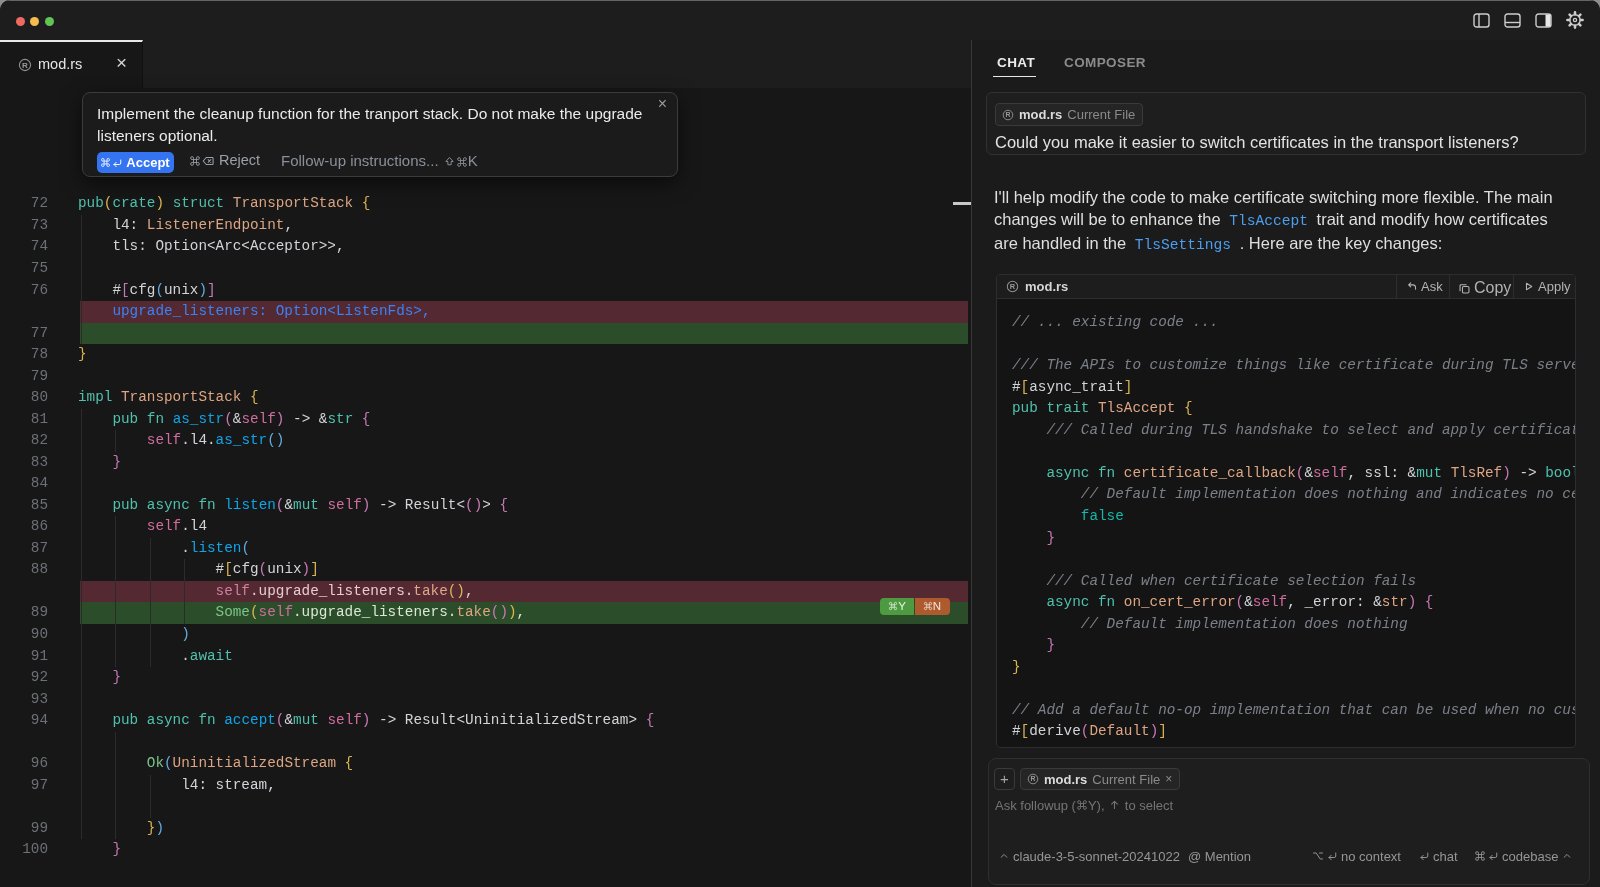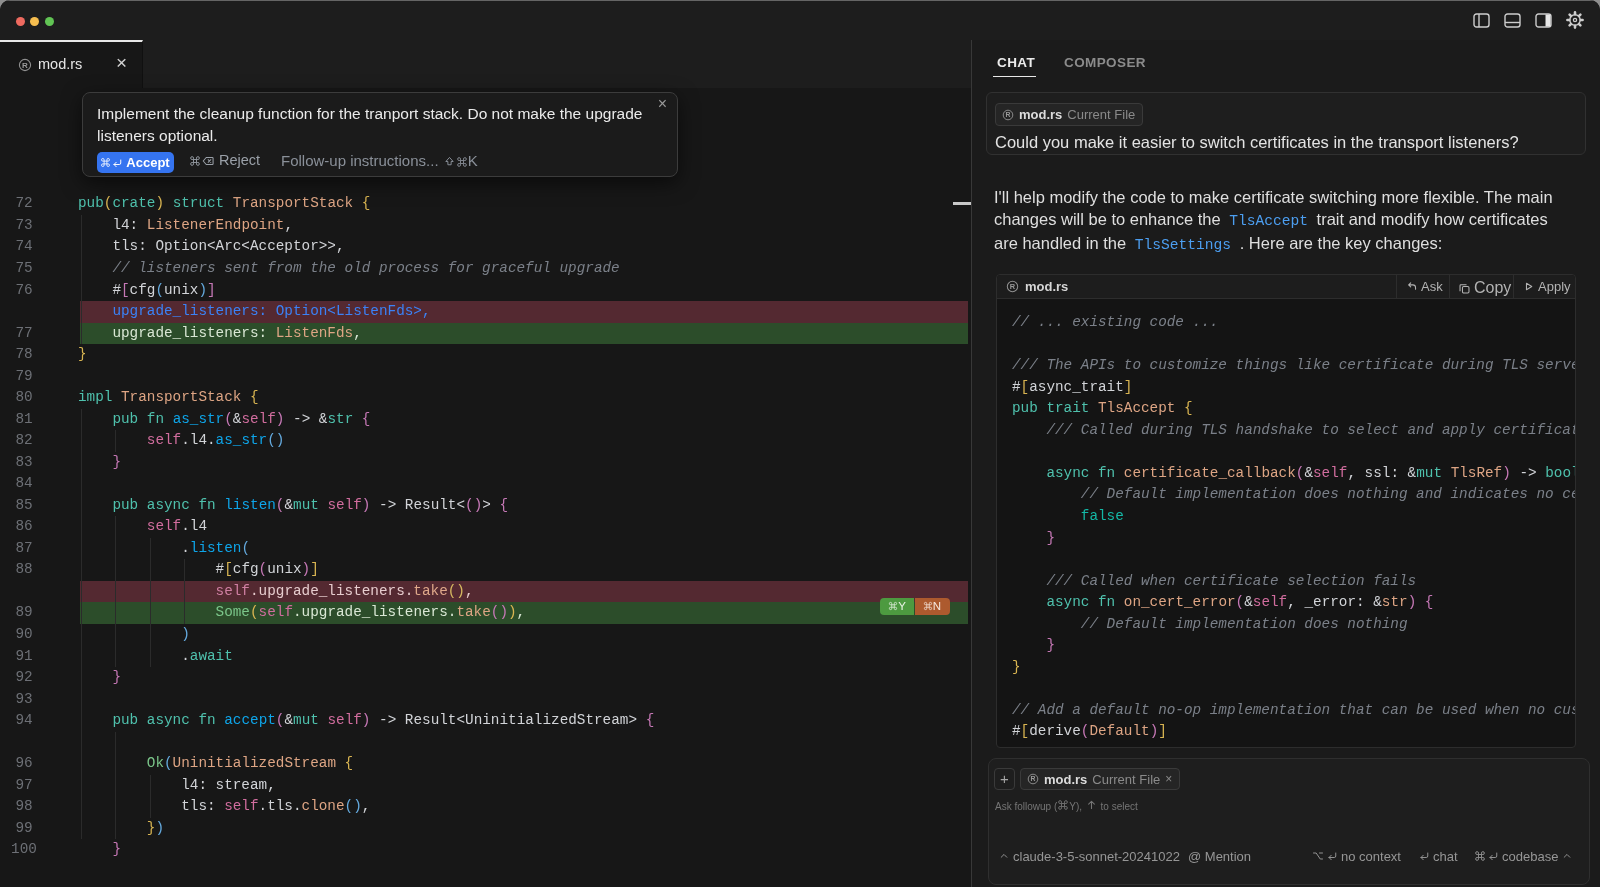--- a/index.html
+++ b/index.html
@@ -6,21 +6,21 @@
 #win:before{content:"";position:absolute;left:0;top:0;right:0;height:1px;background:rgba(255,255,255,.32);z-index:99}
 
 #titlebar{position:absolute;left:0;top:0;width:1600px;height:40px;background:#1d1d1d}
 .dot{position:absolute;top:16.5px;width:9px;height:9px;border-radius:50%}
 
 #tabstrip{position:absolute;left:0;top:40px;width:971px;height:48px;background:#1d1d1d;border-bottom:1px solid #161616}
 #tab1{position:absolute;left:0;top:0;width:143px;height:48px;background:#171717;border-top:2px solid #e8e8e8;border-right:1px solid #101010;box-sizing:border-box}
 
 #editor{position:absolute;left:0;top:88px;width:971px;height:799px;background:#171717;overflow:hidden}
 .er{position:absolute;left:0;top:calc(105.4px + var(--i)*21.53px);width:971px;height:21.53px;font-family:"Liberation Mono",monospace;font-size:14.33px;line-height:21.53px}
-.er .n{position:absolute;left:0;top:0;width:48px;text-align:center;color:#6d7076}
+.er .n{position:absolute;left:0;top:0;width:48px;text-align:right;color:#6d7076}
 .er .c{position:absolute;left:78px;top:0;white-space:pre;color:#d2d4d8}
 .band{position:absolute;left:80px;top:0;width:888px;height:21.53px}
 .bred{background:#542931}.bgrn{background:#2c4d2a}
 .k{color:#4fc1ad}.t{color:#dea584}.fu{color:#0ea5e9}.s{color:#d16d9e}.g{color:#7bc68a}
 .cm{color:#7b8089;font-style:italic}.b1{color:#d9b552}.b2{color:#c678b6}.b3{color:#64a9dd}
 .guide{position:absolute;width:1px;background:#2b2b2b}
 
 #divider{position:absolute;left:971px;top:40px;width:1px;height:847px;background:#383838}
 
 #chat{position:absolute;left:972px;top:40px;width:628px;height:847px;background:#1b1b1b}
@@ -73,34 +73,32 @@
 <div class="er" style="--i:1">
         <span class="n">73</span>
         <span class="c">    l4: <span class="t">ListenerEndpoint</span>,</span>
       </div>
 <div class="er" style="--i:2">
         <span class="n">74</span>
         <span class="c">    tls: Option&lt;Arc&lt;Acceptor&gt;&gt;,</span>
       </div>
 <div class="er" style="--i:3">
         <span class="n">75</span>
-        <span class="c"><span class="cm">    // listeners sent from the old process for graceful upgrade</span></span>
       </div>
 <div class="er" style="--i:4">
         <span class="n">76</span>
         <span class="c">    #<span class="b2">[</span>cfg<span class="b3">(</span>unix<span class="b3">)</span><span class="b2">]</span></span>
       </div>
 <div class="er" style="--i:5">
         <div class="band bred"></div>
         <span class="c" style="color:#3b82f6">    upgrade_listeners: Option&lt;ListenFds&gt;,</span>
       </div>
 <div class="er" style="--i:6">
         <div class="band bgrn"></div>
         <span class="n">77</span>
-        <span class="c" style="color:#d9e7d4">    upgrade_listeners: <span class="t">ListenFds</span>,</span>
       </div>
 <div class="er" style="--i:7">
         <span class="n">78</span>
         <span class="c"><span class="b1">}</span></span>
       </div>
 <div class="er" style="--i:8">
         <span class="n">79</span>
       </div>
 <div class="er" style="--i:9">
         <span class="n">80</span>
@@ -171,24 +169,20 @@
         <span class="n">94</span>
         <span class="c">    <span class="k">pub</span> <span class="k">async</span> <span class="k">fn</span> <span class="fu">accept</span><span class="b2">(</span>&amp;<span class="k">mut</span> <span class="s">self</span><span class="b2">)</span> -&gt; Result&lt;UninitializedStream&gt; <span class="b2">{</span></span>
       </div>
 <div class="er" style="--i:26">
         <span class="n">96</span>
         <span class="c">        <span class="g">Ok</span><span class="b3">(</span><span class="t">UninitializedStream</span> <span class="b1">{</span></span>
       </div>
 <div class="er" style="--i:27">
         <span class="n">97</span>
         <span class="c">            l4: stream,</span>
-      </div>
-<div class="er" style="--i:28">
-        <span class="n">98</span>
-        <span class="c">            tls: <span class="s">self</span>.tls.<span class="t">clone</span><span class="b3">()</span>,</span>
       </div>
 <div class="er" style="--i:29">
         <span class="n">99</span>
         <span class="c">        <span class="b1">}</span><span class="b3">)</span></span>
       </div>
 <div class="er" style="--i:30">
         <span class="n">100</span>
         <span class="c">    <span class="b2">}</span></span>
       </div>
 <div class="guide" style="left:81px;top:126.9px;height:129.2px"></div>
@@ -266,21 +260,21 @@
       <div style="position:absolute;left:5px;top:9px;width:19px;height:20px;border:1px solid #3a3a3a;border-radius:4px;color:#a5a5a5;font-size:15px;text-align:center;line-height:20px">+</div>
       <div style="position:absolute;left:31px;top:9px;height:20px;border:1px solid #3a3a3a;border-radius:4px;background:#252525;display:flex;align-items:center;padding:0 7px 0 6px;gap:5px">
         <svg width="12" height="12" viewBox="0 0 14 14">
             <circle cx="7" cy="7" r="5.6" fill="none" stroke="#8f8f8f" stroke-width="1.1"></circle>
             <text x="7" y="9.8" text-anchor="middle" font-size="8" font-weight="bold" fill="#9a9a9a" font-family="Liberation Sans">R</text>
           </svg>
         <span style="font-size:13px;font-weight:bold;color:#dcdcdc">mod.rs</span>
           <span style="font-size:13px;color:#8a8a8a">Current File</span>
           <span style="font-size:12px;color:#8a8a8a">×</span>
       </div>
-      <div style="position:absolute;left:6px;top:39px;font-size:10px;color:#757575">Ask followup (<svg width="12" height="12" viewBox="0 0 16 16" style="vertical-align:-1px">
+      <div style="position:absolute;left:6px;top:39px;font-size:13px;color:#757575">Ask followup (<svg width="12" height="12" viewBox="0 0 16 16" style="vertical-align:-1px">
             <path d="M6 6H10V10H6ZM6 6V4.2A1.9 1.9 0 1 0 4.2 6ZM10 6V4.2A1.9 1.9 0 1 1 11.8 6ZM10 10V11.8A1.9 1.9 0 1 0 11.8 10ZM6 10V11.8A1.9 1.9 0 1 1 4.2 10Z" fill="none" stroke="#757575" stroke-width="1.2"></path>
           </svg>Y), <svg width="13" height="13" viewBox="0 0 16 16" style="vertical-align:-1px">
             <path d="M8 13V4M4.5 7.5 8 4l3.5 3.5" fill="none" stroke="#757575" stroke-width="1.3" stroke-linecap="round" stroke-linejoin="round"></path>
           </svg> to select</div>
       <div style="position:absolute;left:10px;bottom:19px;right:10px;height:17px;font-size:13px;color:#969696">
         <span style="position:absolute;left:0;top:1px"><svg width="10" height="10" viewBox="0 0 16 16" style="margin-right:4px">
               <path d="M3.5 10 8 5.5 12.5 10" fill="none" stroke="#969696" stroke-width="1.5" stroke-linecap="round" stroke-linejoin="round"></path>
             </svg>claude-3-5-sonnet-20241022</span>
         <span style="position:absolute;left:189px;top:1px">@ Mention</span>
         <span style="position:absolute;left:313px;top:1px"><svg width="12" height="12" viewBox="0 0 16 16" style="vertical-align:-1px;margin-right:2px">

